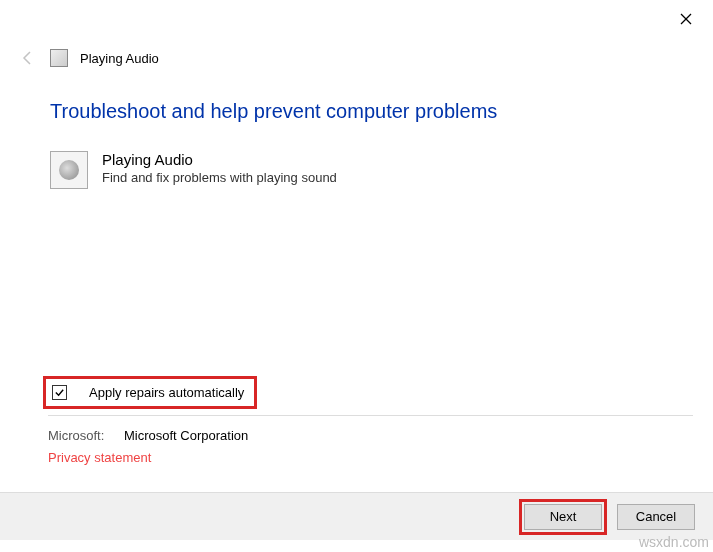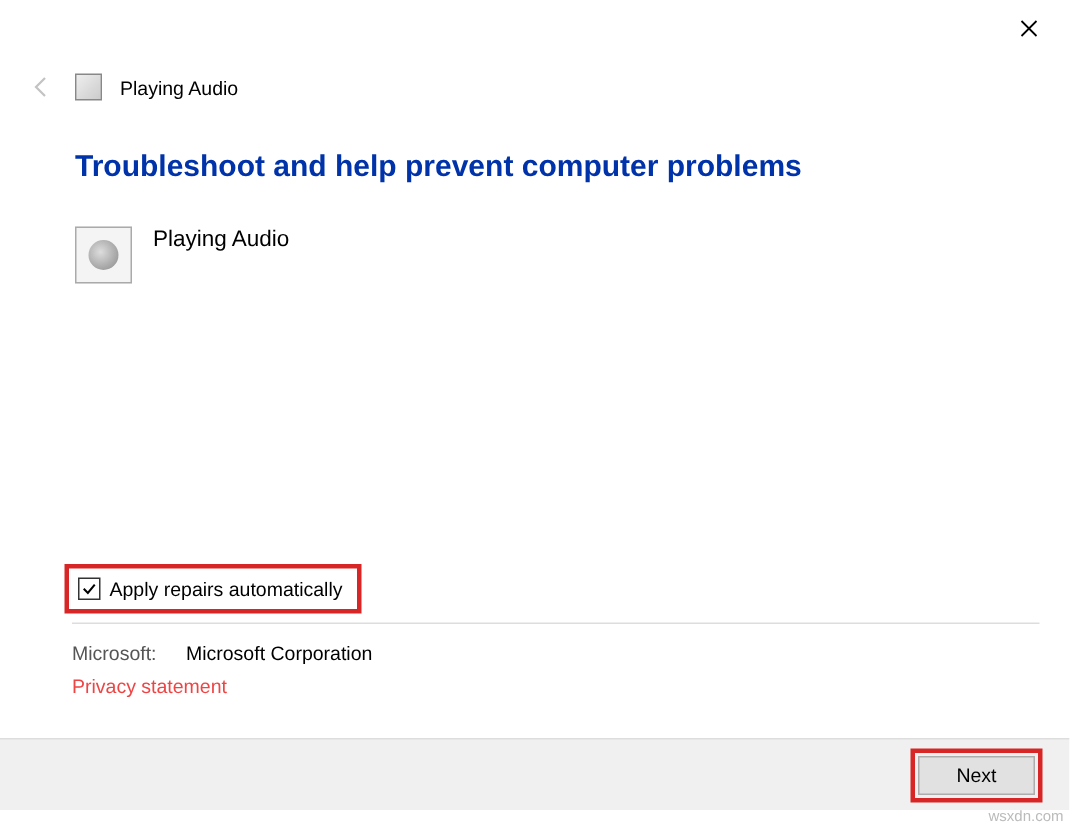--- a/index.html
+++ b/index.html
@@ -56,21 +56,21 @@
     }
     .main {
       position: absolute;
       top: 100px;
       left: 50px;
       right: 20px;
     }
     .heading {
       color: #0033aa;
       font-size: 20px;
-      font-weight: 700;
+      font-weight: 400;
       margin-bottom: 28px;
     }
     .item-row {
       display: flex;
       align-items: flex-start;
       gap: 14px;
     }
     .item-icon {
       width: 38px;
       height: 38px;
@@ -98,21 +98,21 @@
       color: #333;
     }
     .checkbox-section {
       position: absolute;
       top: 376px;
       left: 43px;
       border: 3px solid #d82626;
       padding: 6px 10px 6px 6px;
       display: flex;
       align-items: center;
-      gap: 6px;
+      gap: 22px;
     }
     .checkbox-box {
       width: 15px;
       height: 15px;
       border: 1px solid #333;
       display: flex;
       align-items: center;
       justify-content: center;
       background: #fff;
     }
@@ -167,21 +167,21 @@
     }
     .next-highlight {
       border: 3px solid #d82626;
       padding: 2px;
       display: inline-flex;
     }
     .watermark {
       position: absolute;
       bottom: 2px;
       right: 4px;
-      font-size: 10px;
+      font-size: 14px;
       color: #bbb;
       pointer-events: none;
     }
   </style>
 </head>
 <body>
 
 <div class="close-btn">
   <svg viewBox="0 0 12 12">
     <line x1="1" y1="1" x2="11" y2="11" stroke="#000" stroke-width="1.2"></line>
@@ -200,20 +200,21 @@
 </div>
 
 <div class="main">
   <div class="heading">Troubleshoot and help prevent computer problems</div>
   <div class="item-row">
     <div class="item-icon">
       <div class="item-icon-inner"></div>
     </div>
     <div>
       <div class="item-title">Playing Audio</div>
+      <div class="item-desc">Find and fix problems with playing sound</div>
     </div>
   </div>
 </div>
 
 <div class="checkbox-section">
   <div class="checkbox-box">
     <svg viewBox="0 0 12 12">
       <path d="M2 6 L5 9 L10 3" stroke="#000" stroke-width="1.5" fill="none"></path>
     </svg>
   </div>
@@ -226,15 +227,16 @@
   <span class="publisher-label">Microsoft:</span>
   <span class="publisher-val">Microsoft Corporation</span>
 </div>
 
 <div class="privacy-link">Privacy statement</div>
 
 <div class="footer">
   <span class="next-highlight">
     <button class="btn">Next</button>
   </span>
+  <button class="btn">Cancel</button>
 </div>
 
 <div class="watermark">wsxdn.com</div>
 
 </body></html>

